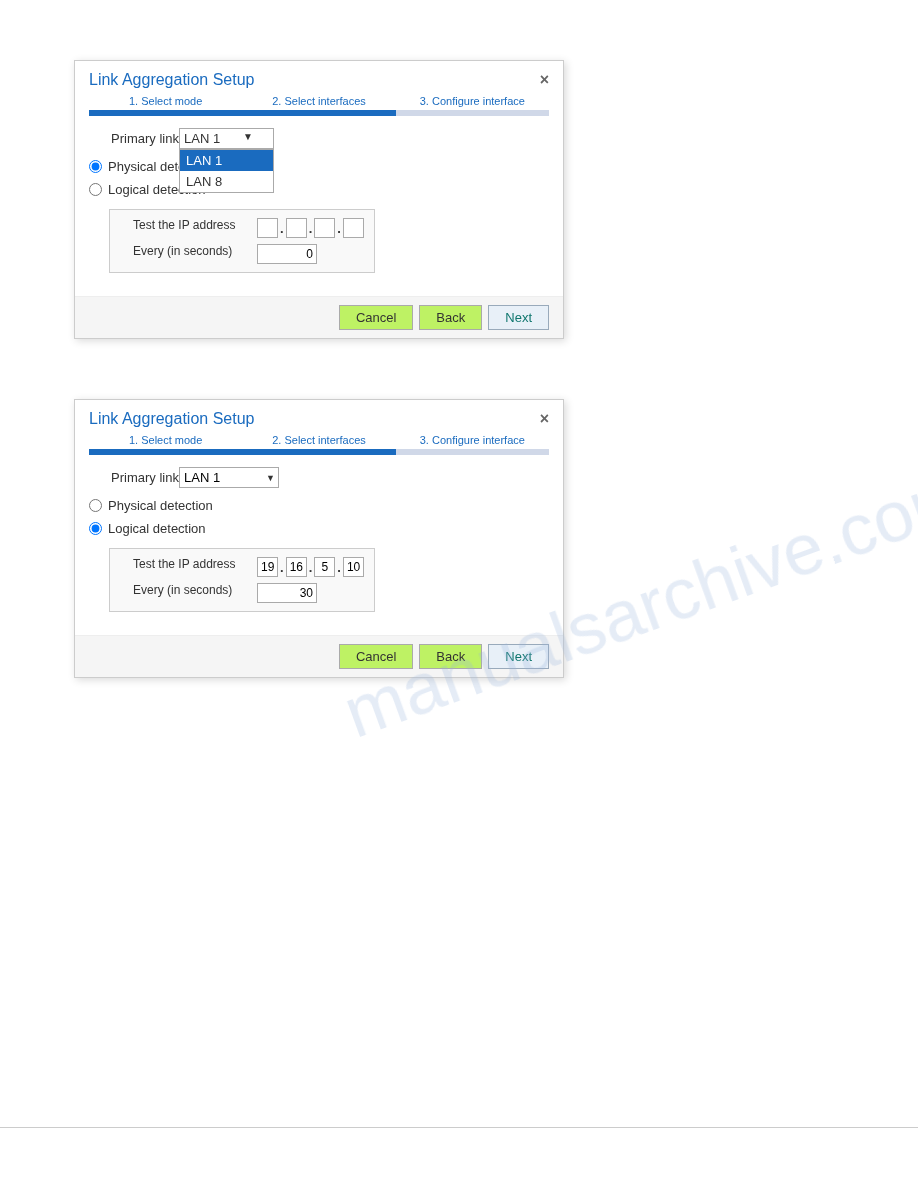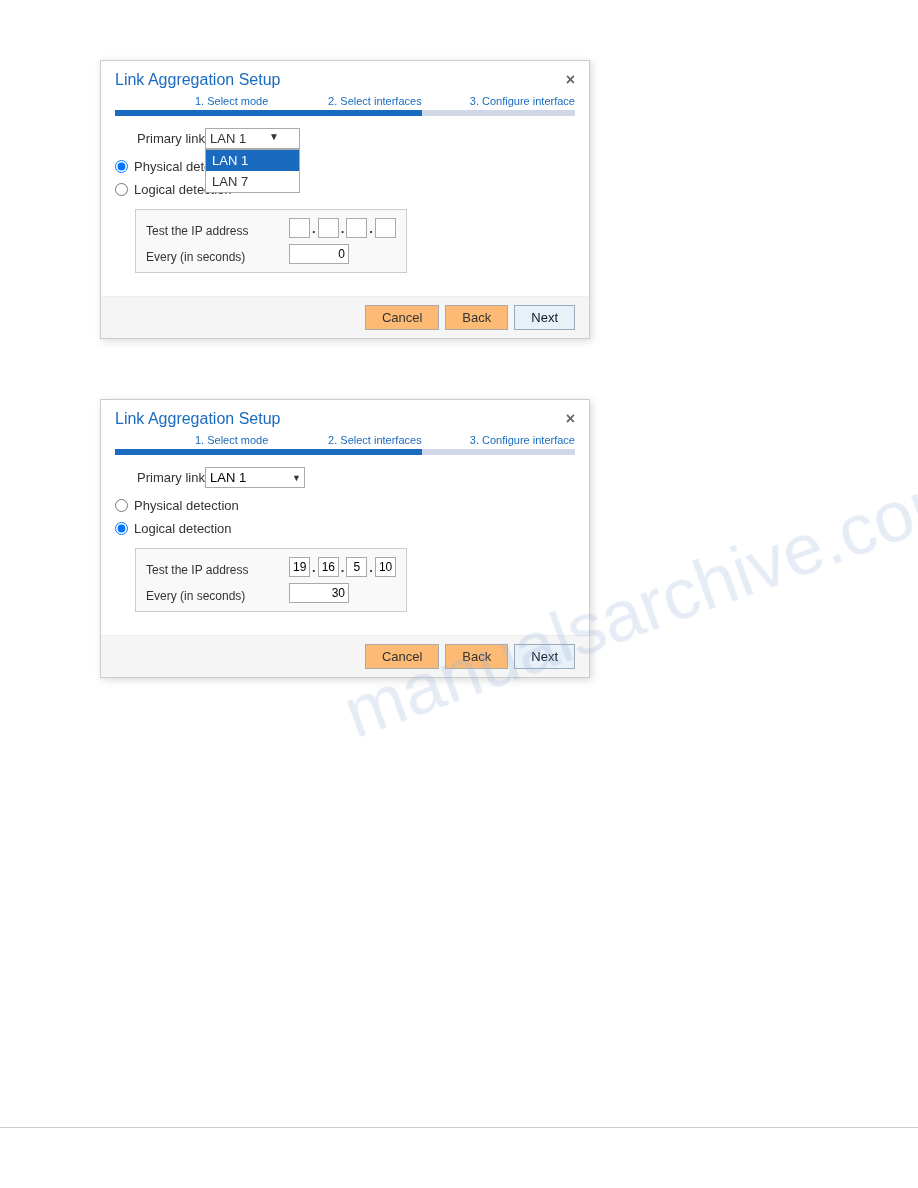--- a/index.html
+++ b/index.html
@@ -7,21 +7,21 @@
       background: #fff;
       font-family: Arial, sans-serif;
       font-size: 13px;
       color: #333;
       width: 918px;
       min-height: 1188px;
       position: relative;
     }
 
     .page-container {
-      padding: 60px 100px;
+      padding: 60px 74px;
       display: flex;
       flex-direction: column;
       gap: 60px;
     }
 
     
     .watermark {
       position: fixed;
       top: 50%;
       left: 50%;
@@ -68,21 +68,21 @@
       display: flex;
       align-items: flex-end;
       padding: 0 14px 0;
       gap: 0;
     }
 
     .step {
       flex: 1;
       display: flex;
       flex-direction: column;
-      align-items: flex-end;
+      align-items: center;
       font-size: 11px;
     }
 
     .step-label {
       color: #1a6bbf;
       margin-bottom: 3px;
       text-align: center;
     }
 
     .step-bar {
@@ -218,23 +218,24 @@
       margin-left: 20px;
       margin-top: 4px;
       border: 1px solid #ccc;
       padding: 8px 10px;
       background: #f9f9f9;
       display: inline-block;
     }
 
     .subfield-row {
       display: flex;
-      align-items: flex-end;
+      align-items: flex-start;
       margin-bottom: 6px;
-      gap: 23px;
+      gap: 4px;
+      margin-left: 13px;
     }
 
     .subfield-row:last-child {
       margin-bottom: 0;
     }
 
     .subfield-label {
       font-size: 12px;
       width: 120px;
     }
@@ -246,29 +247,29 @@
       gap: 6px;
       padding: 8px 14px;
       border-top: 1px solid #eee;
       background: #f5f5f5;
     }
 
     .btn {
       padding: 4px 16px;
       font-size: 13px;
       border: 1px solid #aaa;
-      background: #fdba74;
+      background: #bef264;
       cursor: pointer;
       color: #333;
     }
 
     .btn-primary {
       background: #e8f0f8;
       border-color: #9ab;
-      color: #0f172a;
+      color: #0f766e;
     }
 
     
     .bottom-line {
       position: absolute;
       bottom: 60px;
       left: 0;
       right: 0;
       height: 1px;
       background: #ccc;
@@ -306,21 +307,21 @@
       
       <div class="field-row">
         <span class="field-label">Primary link</span>
         <div class="dropdown-open">
           <div class="dropdown-select">
             <span>LAN 1</span>
             <span style="float:right; font-size:10px;">▼</span>
           </div>
           <div class="dropdown-menu">
             <div class="dropdown-item selected">LAN 1</div>
-            <div class="dropdown-item">LAN 7</div>
+            <div class="dropdown-item">LAN 8</div>
           </div>
         </div>
       </div>
 
       
       <div class="radio-row">
         <input type="radio" name="detection1" checked="" id="phys1" style="">
         <label for="phys1">Physical detection</label>
       </div>
 

